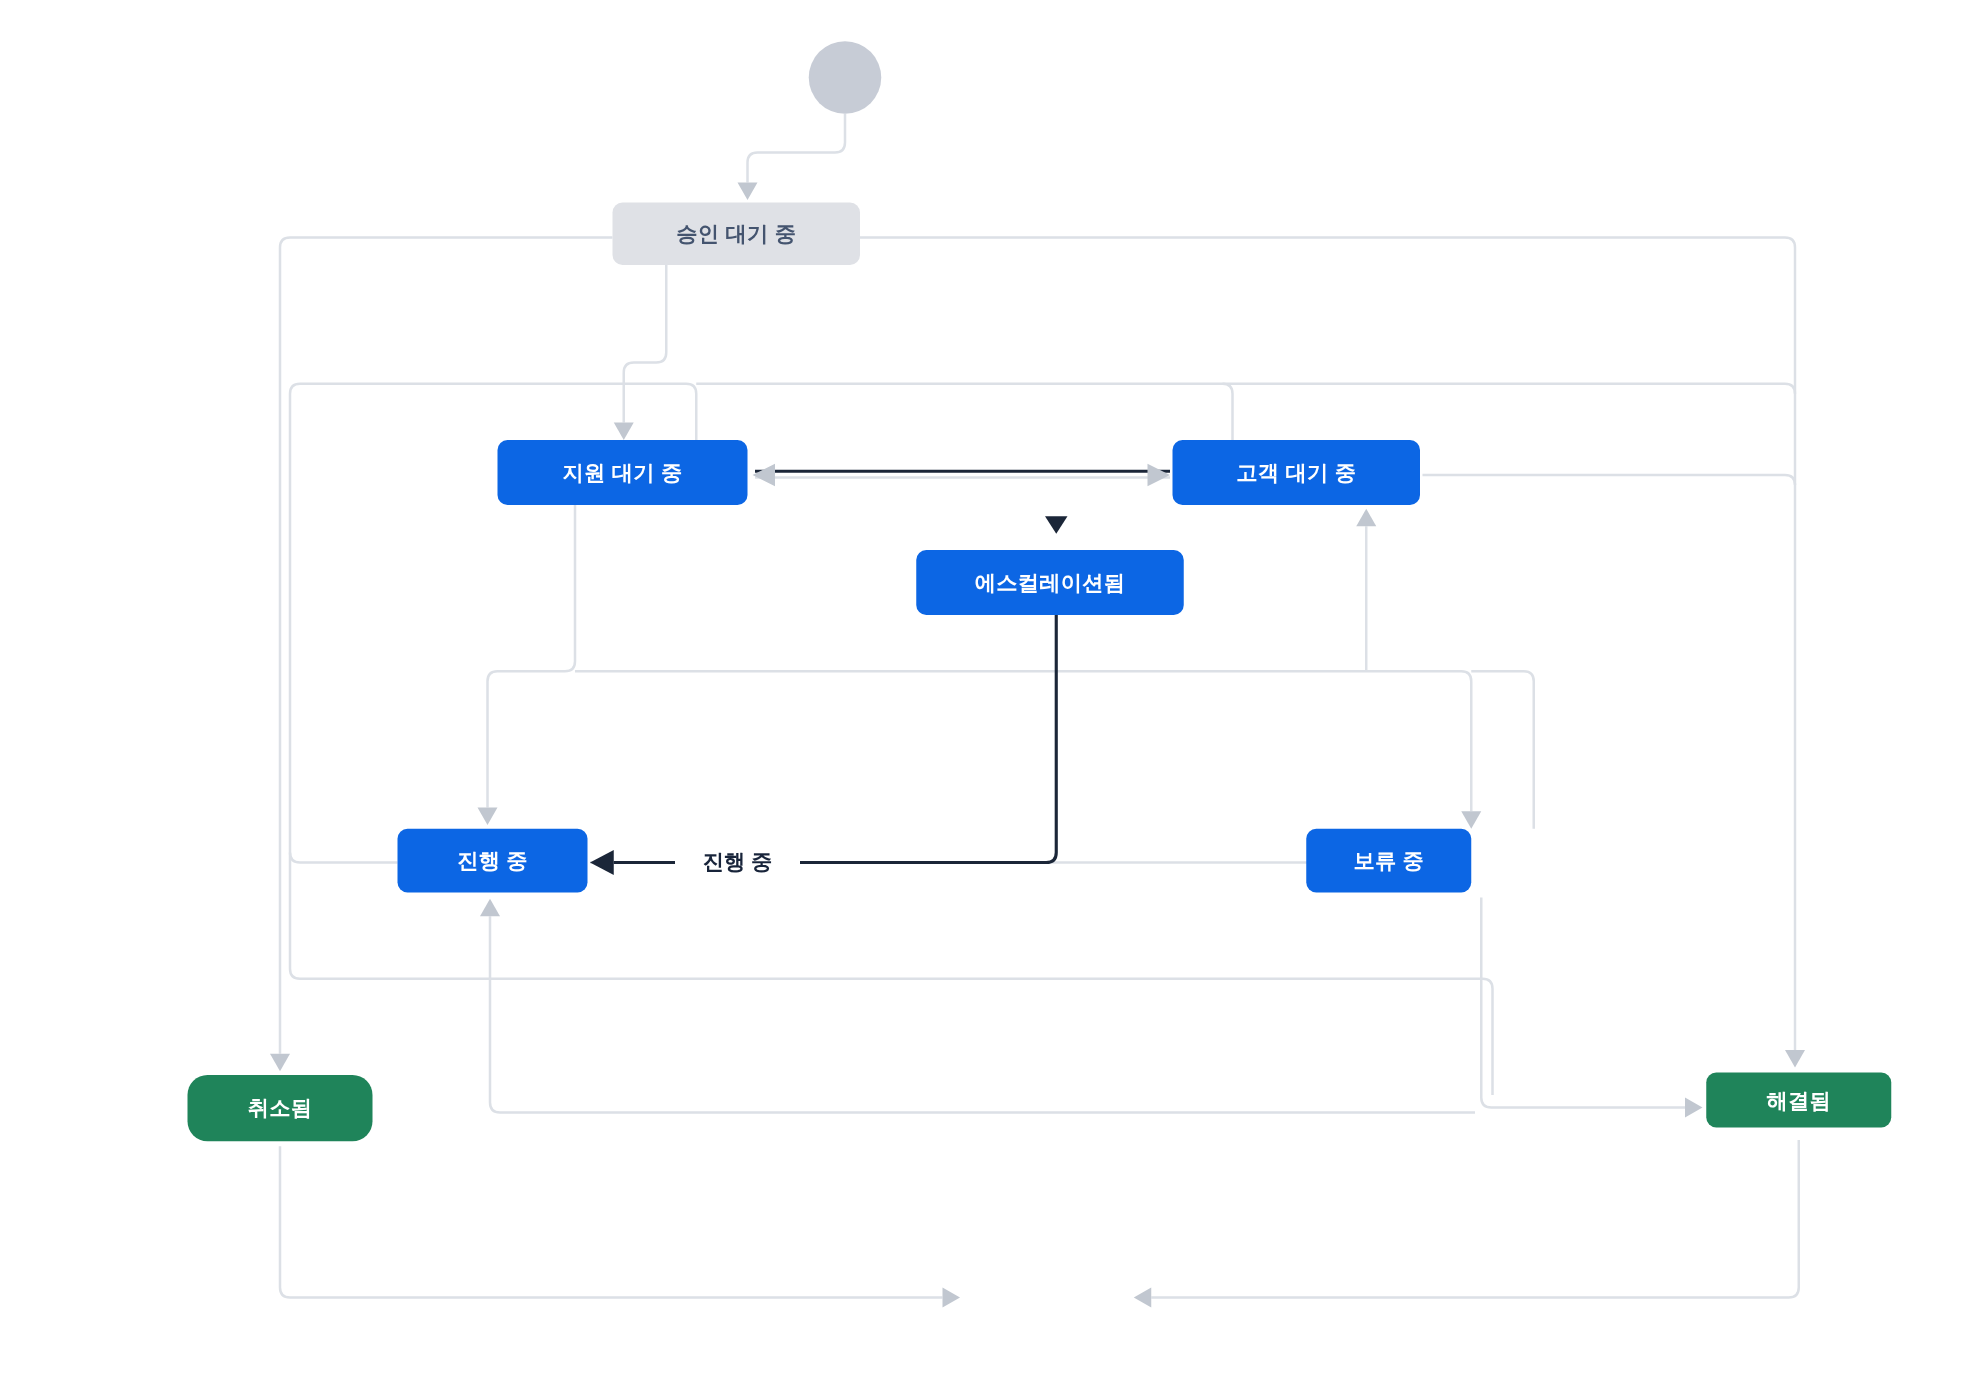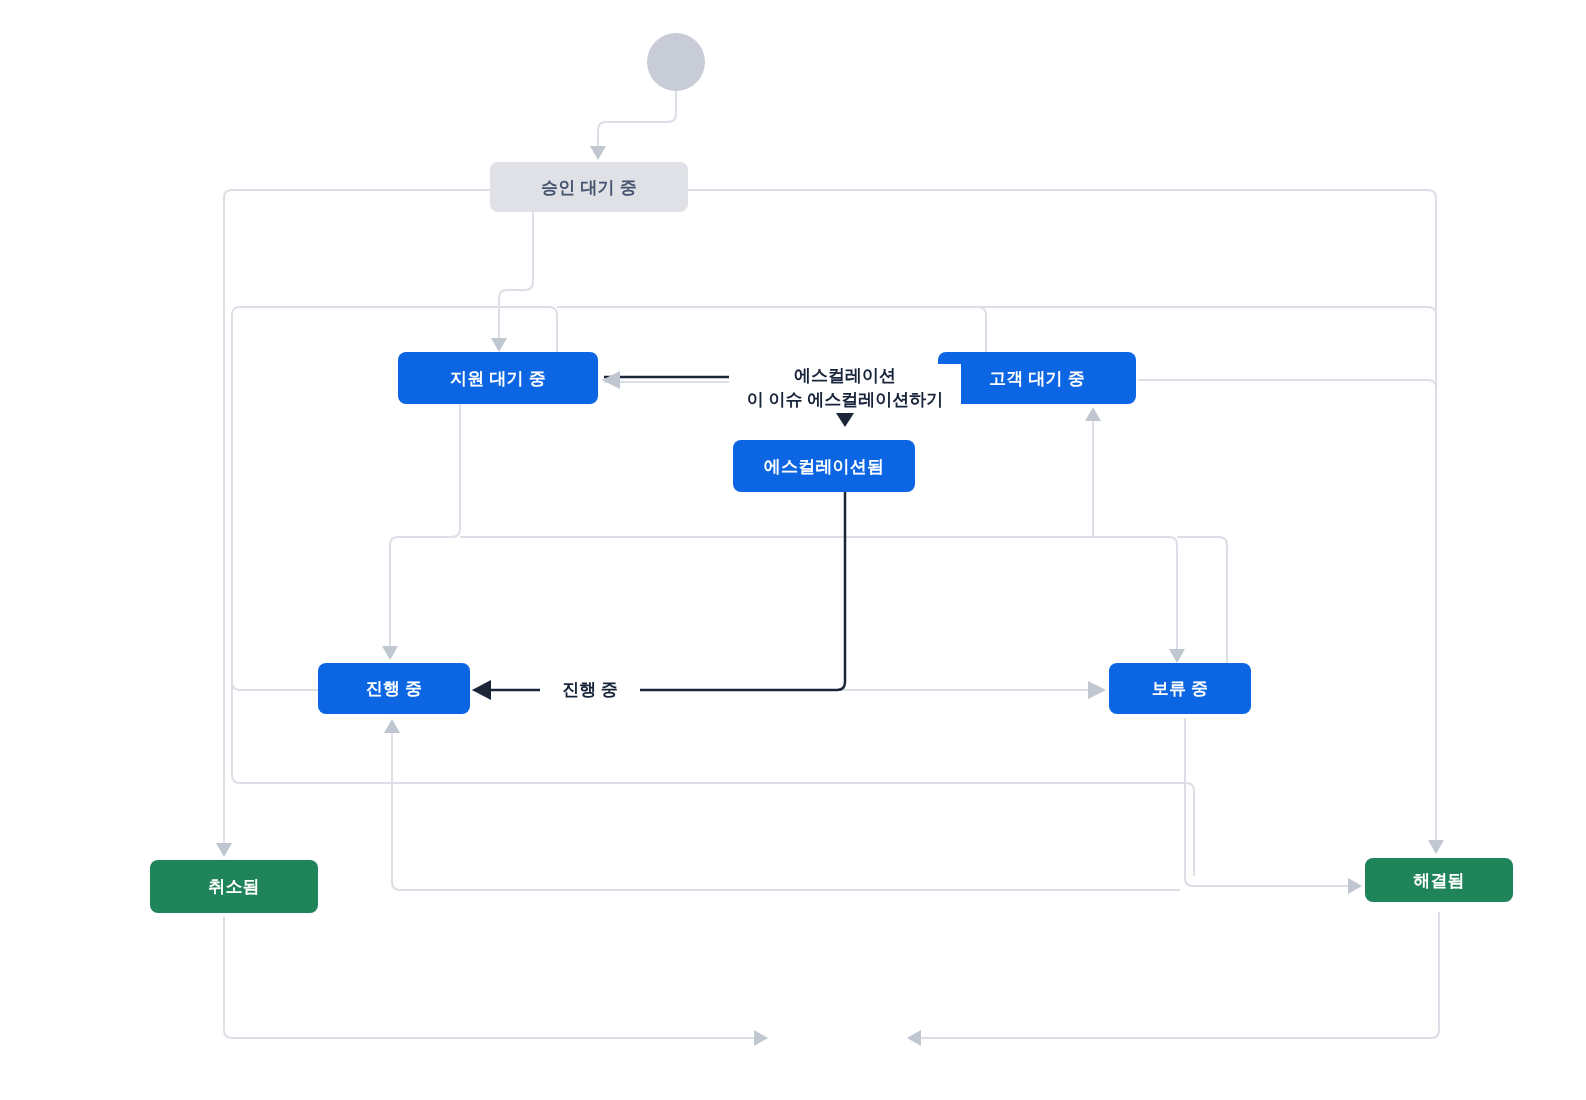--- a/index.html
+++ b/index.html
@@ -107,43 +107,39 @@
   </div>
 
   <div class="status blue" style="left:938px;top:352px;width:198px;height:52px;">
     <span>고객 대기 중</span>
   </div>
 
   <div class="status blue" style="left:398px;top:352px;width:200px;height:52px;">
     <span>지원 대기 중</span>
   </div>
 
-  <div class="status blue" style="left:733px;top:440px;width:182px;height:52px;text-align:center;">
+  <div class="status blue" style="left:733px;top:440px;width:214px;height:52px;text-align:center;">
     <span>에스컬레이션됨</span>
   </div>
 
   <div class="status blue" style="left:318px;top:663px;width:152px;height:51px;">
     <span>진행 중</span>
   </div>
 
-  <div class="status blue" style="left:1109px;top:663px;width:142px;height:51px;">
+  <div class="status blue" style="left:1045px;top:663px;width:132px;height:51px;">
     <span>보류 중</span>
   </div>
 
-  <div class="status green" style="left:150px;top:860px;width:168px;height:53px;">
+  <div class="status green" style="left:150px;top:860px;width:148px;height:53px;border-radius:16px;">
     <span>취소됨</span>
   </div>
 
   <div class="status green" style="left:1365px;top:858px;width:148px;height:44px;">
     <span>해결됨</span>
   </div>
 
 
-  <div class="edge-label" style="left:729px;top:364px;width:232px;height:48px;">
-    <span>에스컬레이션</span>
-    <span>이 이슈 에스컬레이션하기</span>
-  </div>
 
   <div class="edge-label" style="left:540px;top:678px;width:100px;height:24px;">
     <span>진행 중</span>
   </div>
 
 </div>
 
 </body></html>

